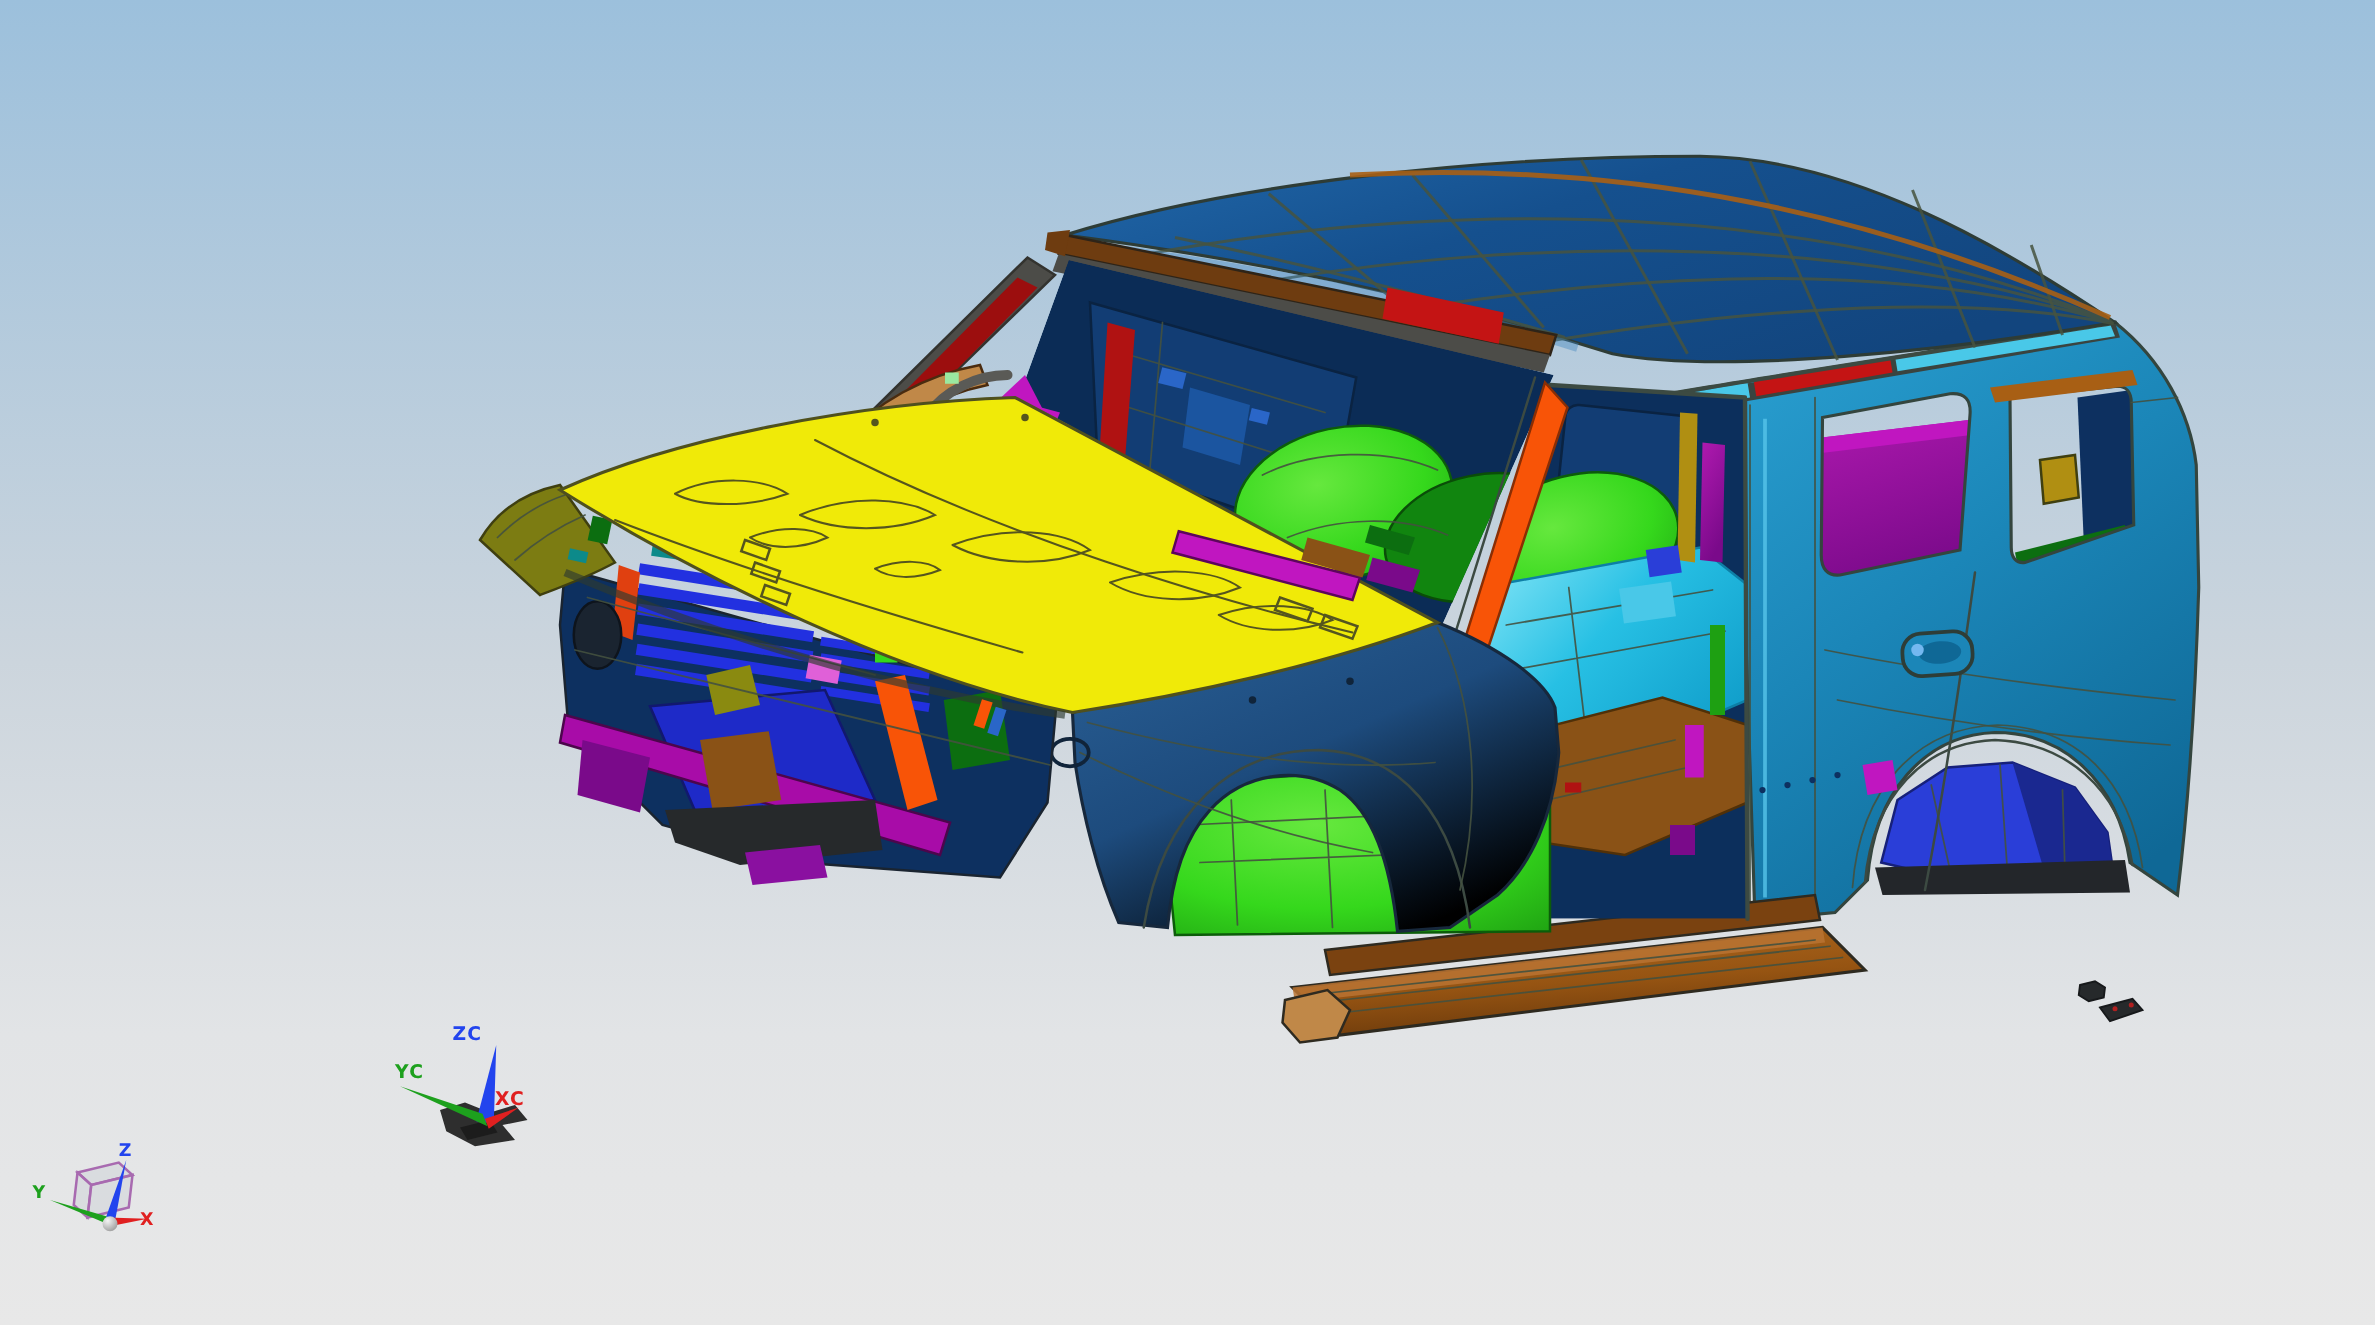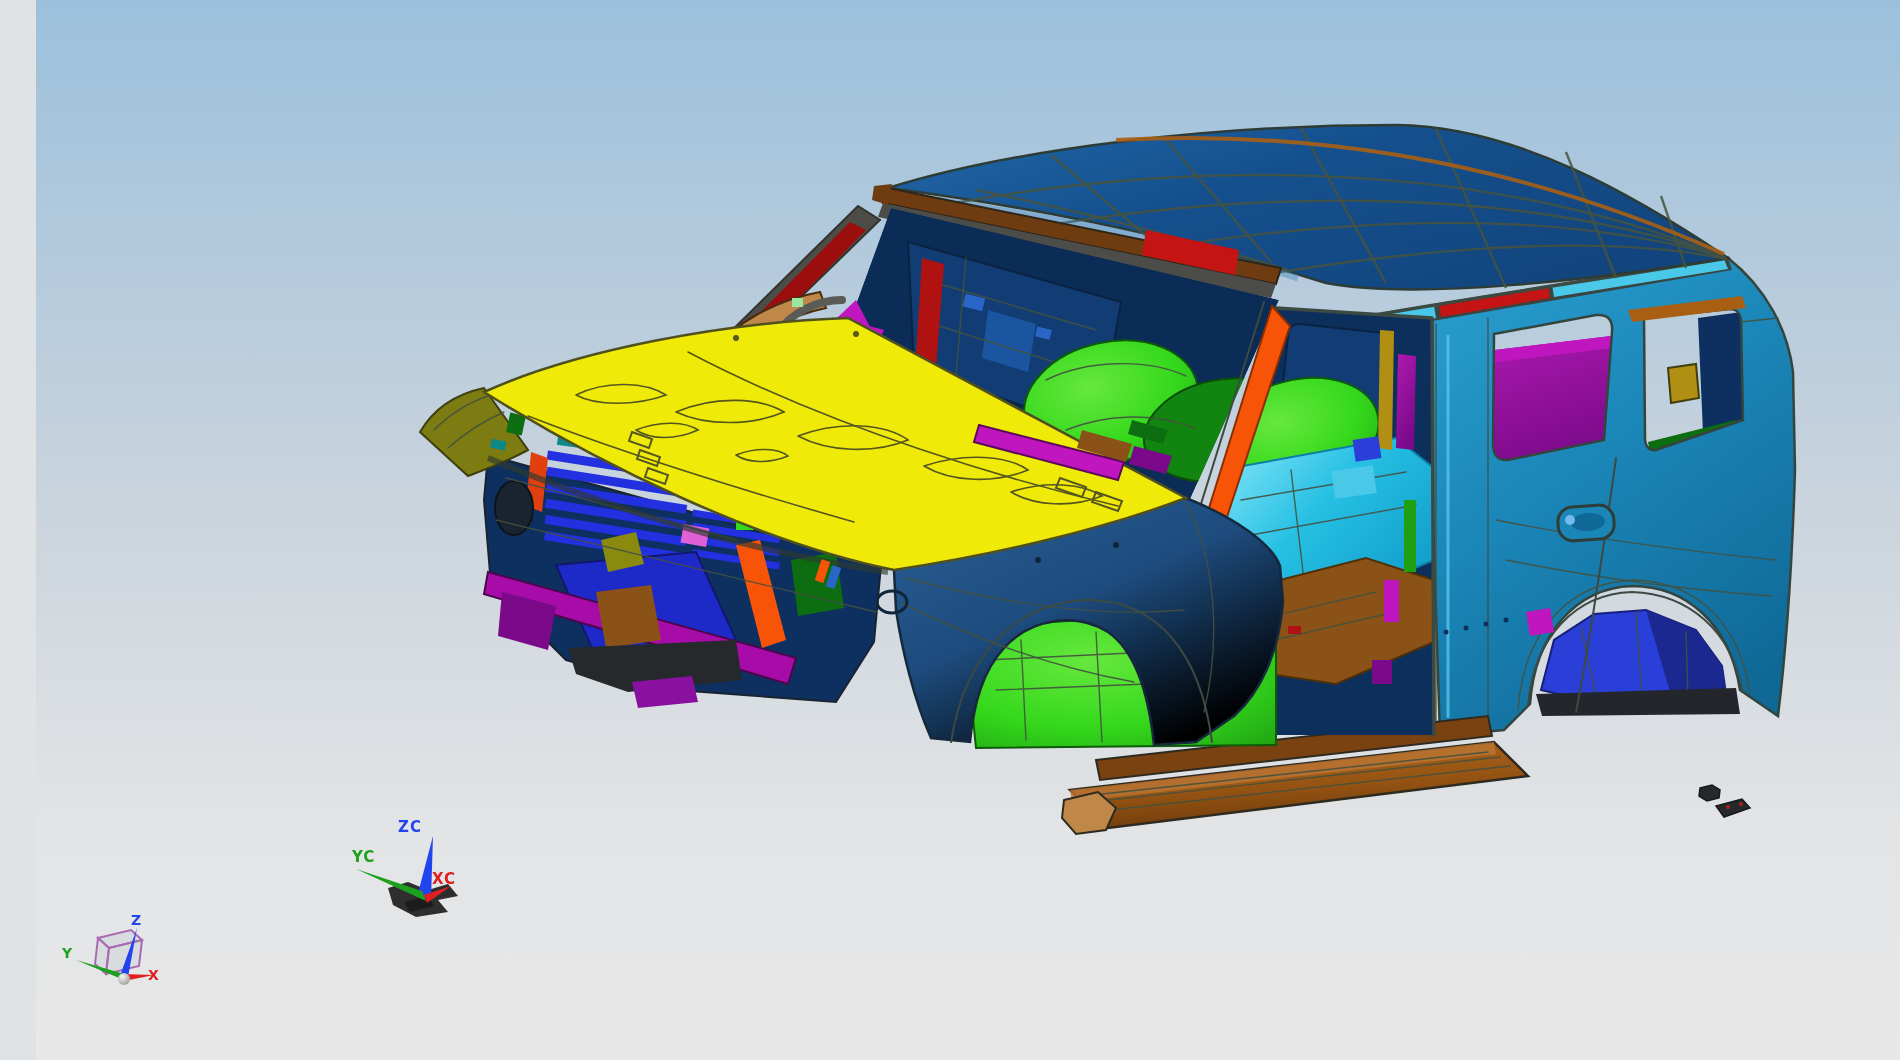--- a/index.html
+++ b/index.html
@@ -1,17 +1,17 @@
 <!DOCTYPE html>
 <html><head>
 <meta charset="utf-8">
 <style>
   html,body{margin:0;padding:0;width:1900px;height:1060px;overflow:hidden;
     font-family:"DejaVu Sans",sans-serif;background:#dfe3e6;}
-  #viewport{position:relative;width:1665px;height:1060px;margin-left:36px;}
+  #viewport{position:relative;width:1665px;height:1060px;}
   svg{display:block;width:1900px;height:1060px;}
   .ln{fill:none;stroke:#3c4a42;stroke-width:2;stroke-linecap:round;}
   .ln1{fill:none;stroke:#44513f;stroke-width:1.4;stroke-linecap:round;opacity:.9;}
   .ln3{fill:none;stroke:#3c4a42;stroke-width:3.5;stroke-linecap:round;}
   .hoodln{fill:none;stroke:#55551e;stroke-width:1.6;stroke-linecap:round;}
   .grid{fill:none;stroke:#46543f;stroke-width:2.4;opacity:.85;}
   .axis-label{font-size:15px;font-weight:bold;letter-spacing:1px;}
   .axis-label-sm{font-size:14px;font-weight:bold;}
 </style>
 </head>

